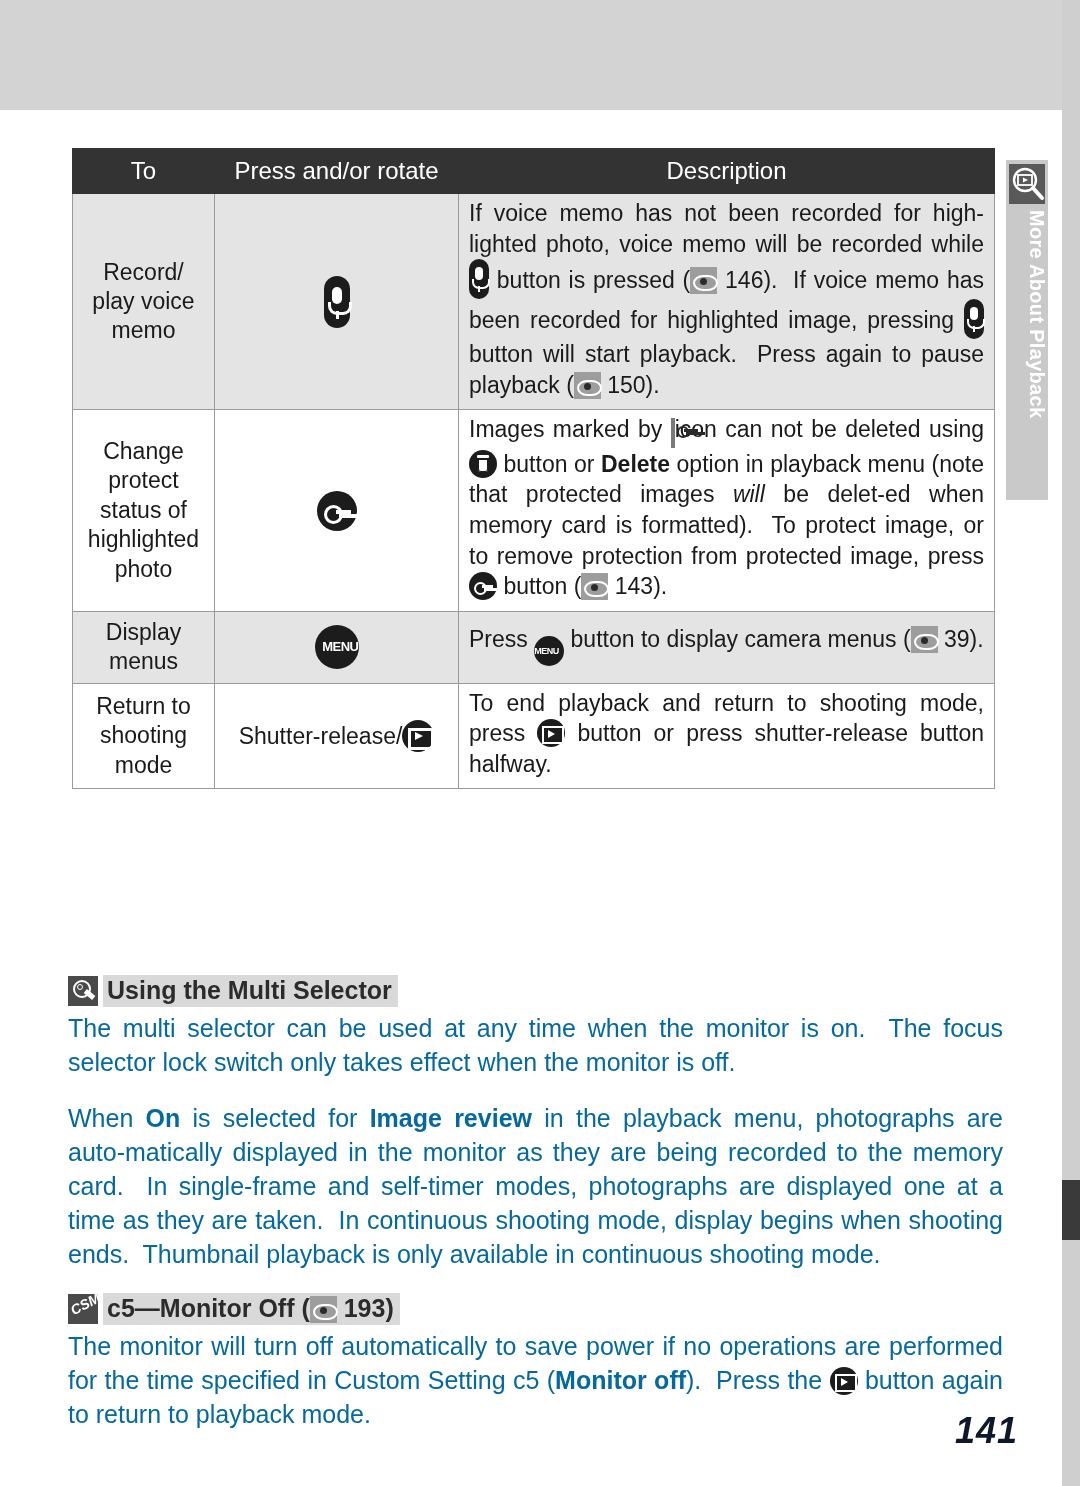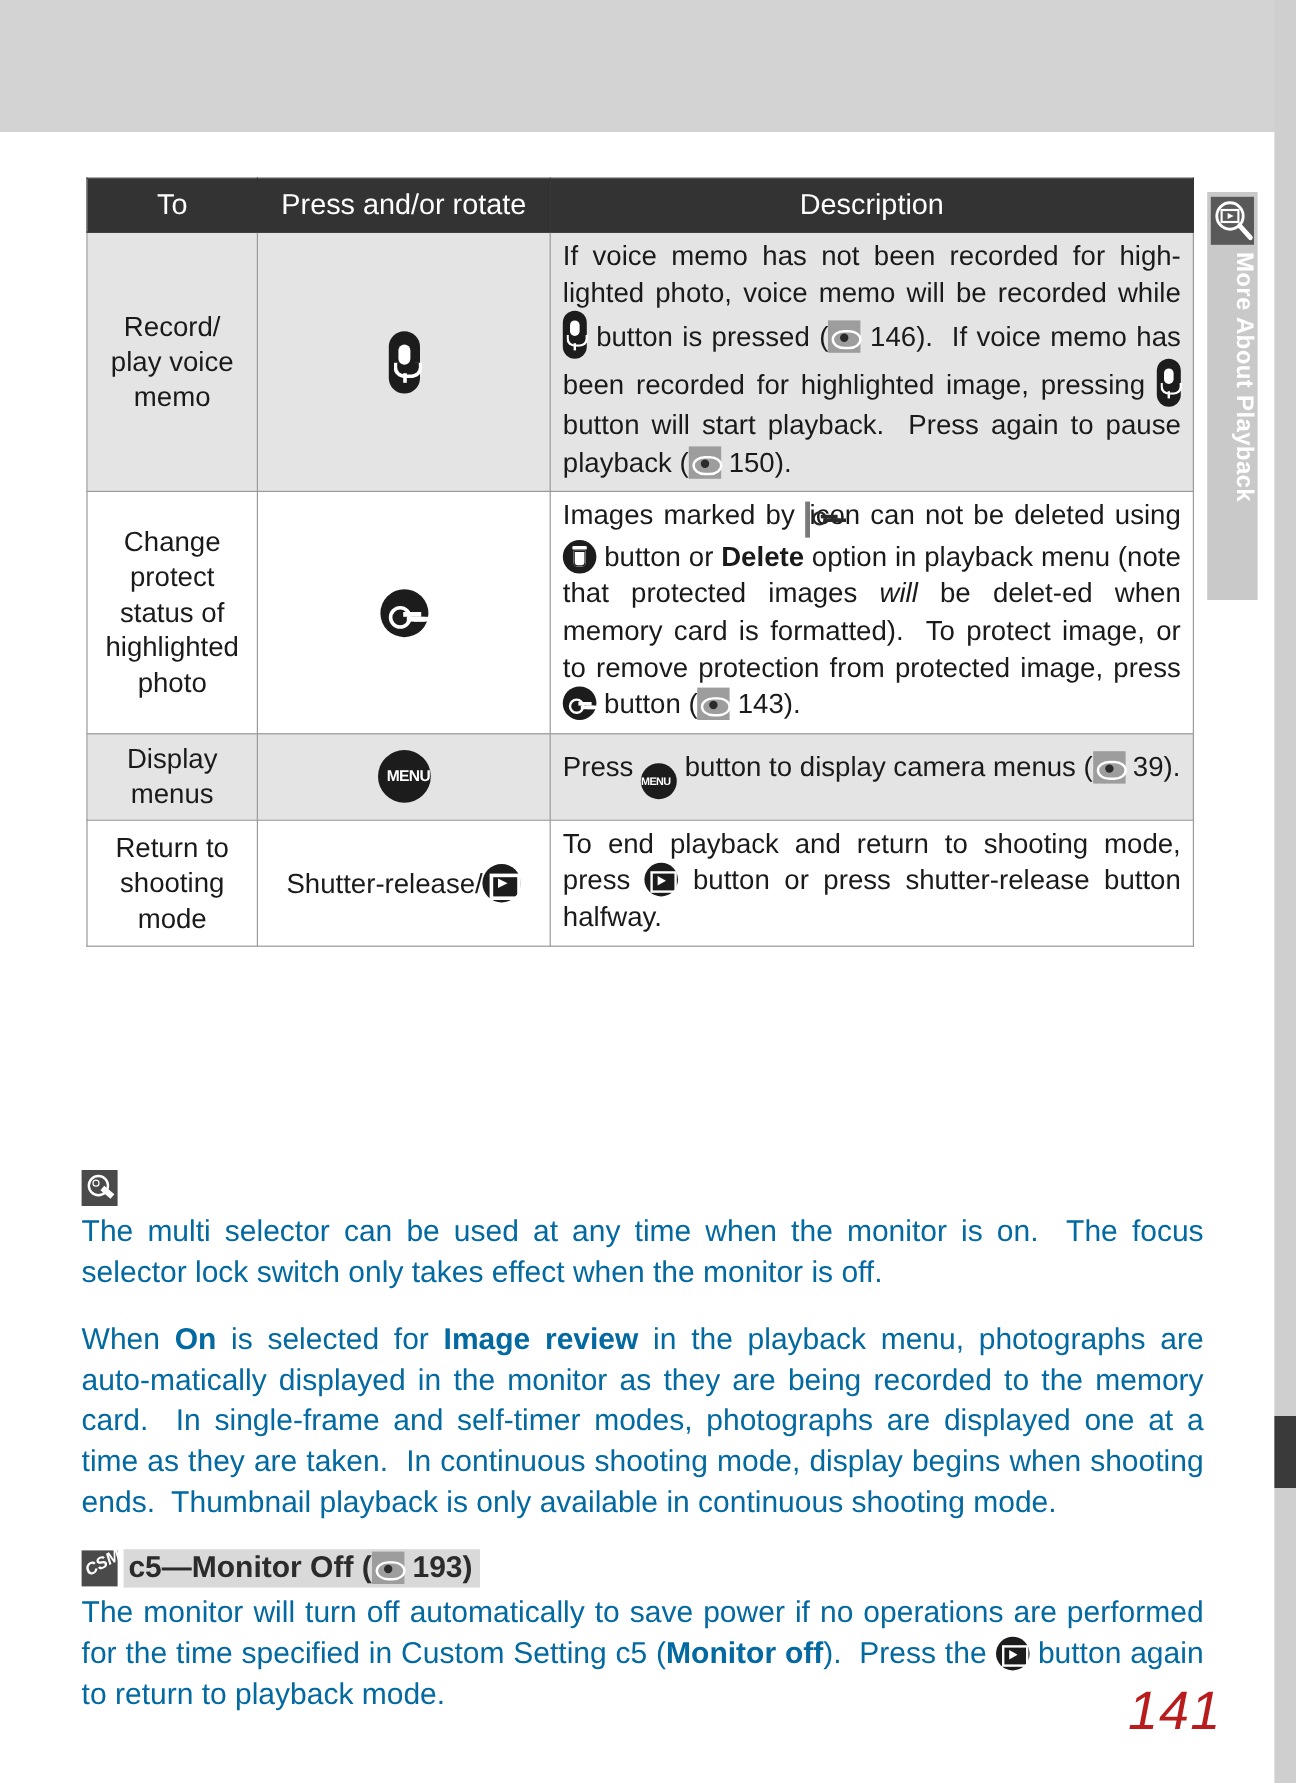--- a/index.html
+++ b/index.html
@@ -147,21 +147,21 @@
     font-size:14px; font-weight:bold; font-style:italic; transform:rotate(-28deg);
     letter-spacing:0; }
   .tip-title { background:#d9d9d9; color:#2b2b2b; font-weight:bold; font-size:25px;
     padding:1px 6px 2px 4px; display:inline-block; white-space:nowrap; }
   .tip-body { font-size:25px; color:#0369a1; line-height:1.36;
     text-align:justify; text-align-last:left; }
   .tip-body b { font-weight:bold; }
   
   .page-no {
     position:absolute; right:62px; bottom:34px;
-    font-size:45px; font-weight:normal; font-style:italic; color:#b91c1c;
+    font-size:36px; font-weight:bold; font-style:italic; color:#0f172a;
     letter-spacing:1px;
   }
   b.strong { font-weight:bold; }
   i.em { font-style:italic; }
 </style>
 </head>
 <body>
 
 <div class="top-band"></div>
 <div class="right-edge-strip"></div>
@@ -230,20 +230,21 @@
   </table>
 </div>
 
 <div class="tips">
 
   <div class="tip">
     <div class="tip-head">
       <div class="tip-badge bulb">
           <i></i>
         </div>
+      <div class="tip-title">Using the Multi Selector</div>
     </div>
     <div class="tip-body">The multi selector can be used at any time when the monitor is on.&nbsp; The focus selector lock switch only takes effect when the monitor is off.</div>
   </div>
 
   <div class="tip">
     <div class="tip-body">When <b class="strong">On</b> is selected for <b class="strong">Image review</b> in the playback menu, photographs are auto-matically displayed in the monitor as they are being recorded to the memory card.&nbsp; In single-frame and self-timer modes, photographs are displayed one at a time as they are taken.&nbsp; In continuous shooting mode, display begins when shooting ends.&nbsp; Thumbnail playback is only available in continuous shooting mode.</div>
   </div>
 
   <div class="tip">
     <div class="tip-head">

